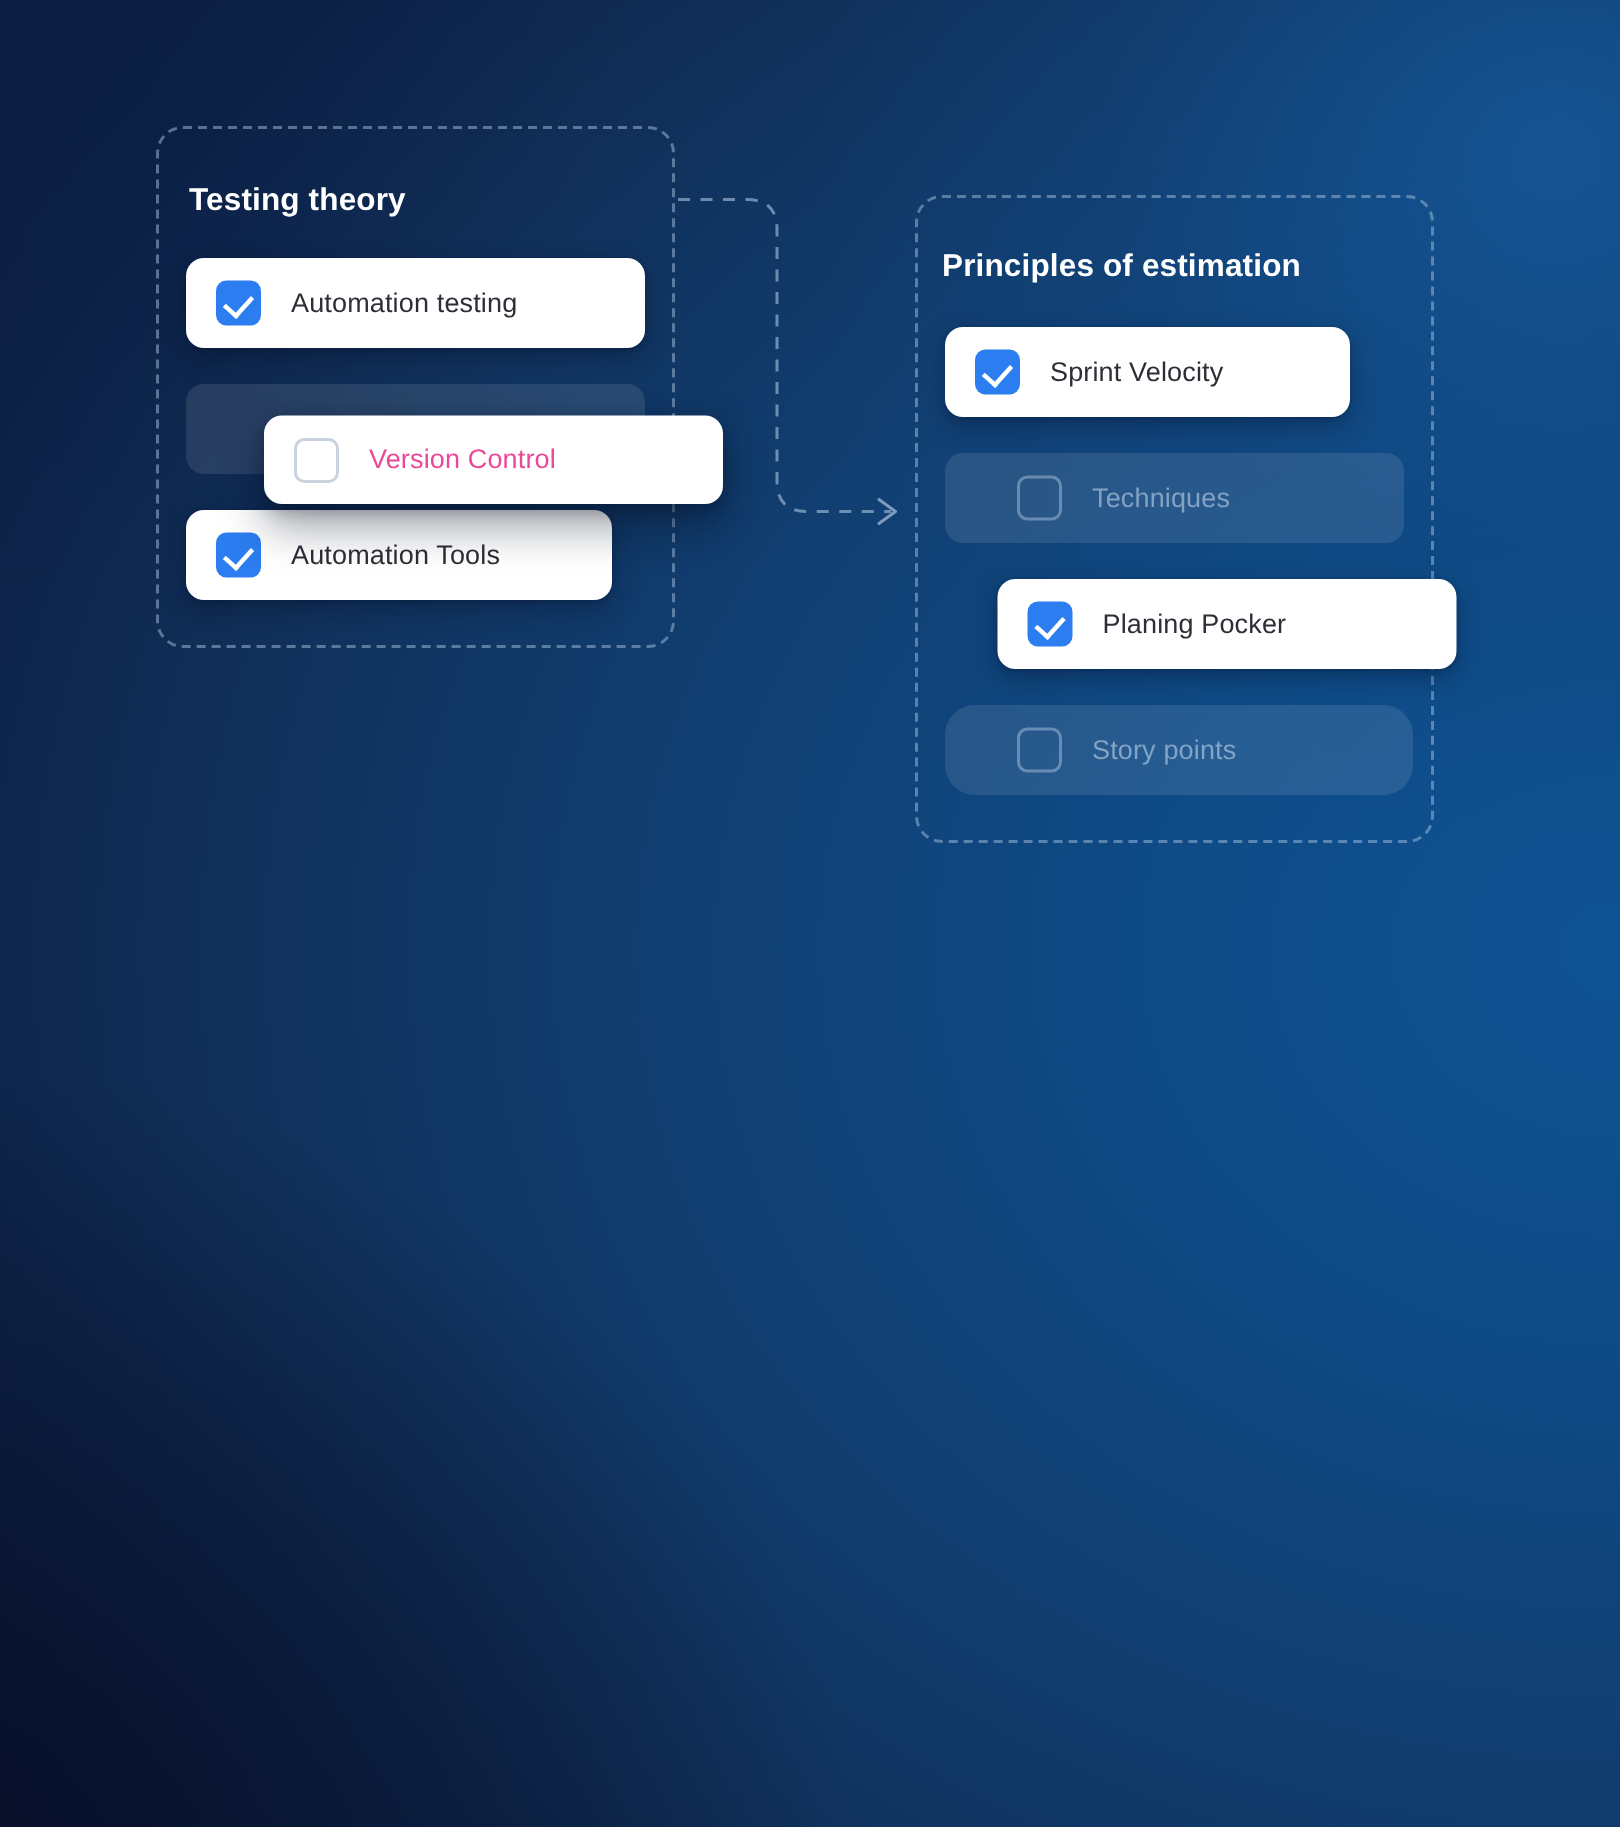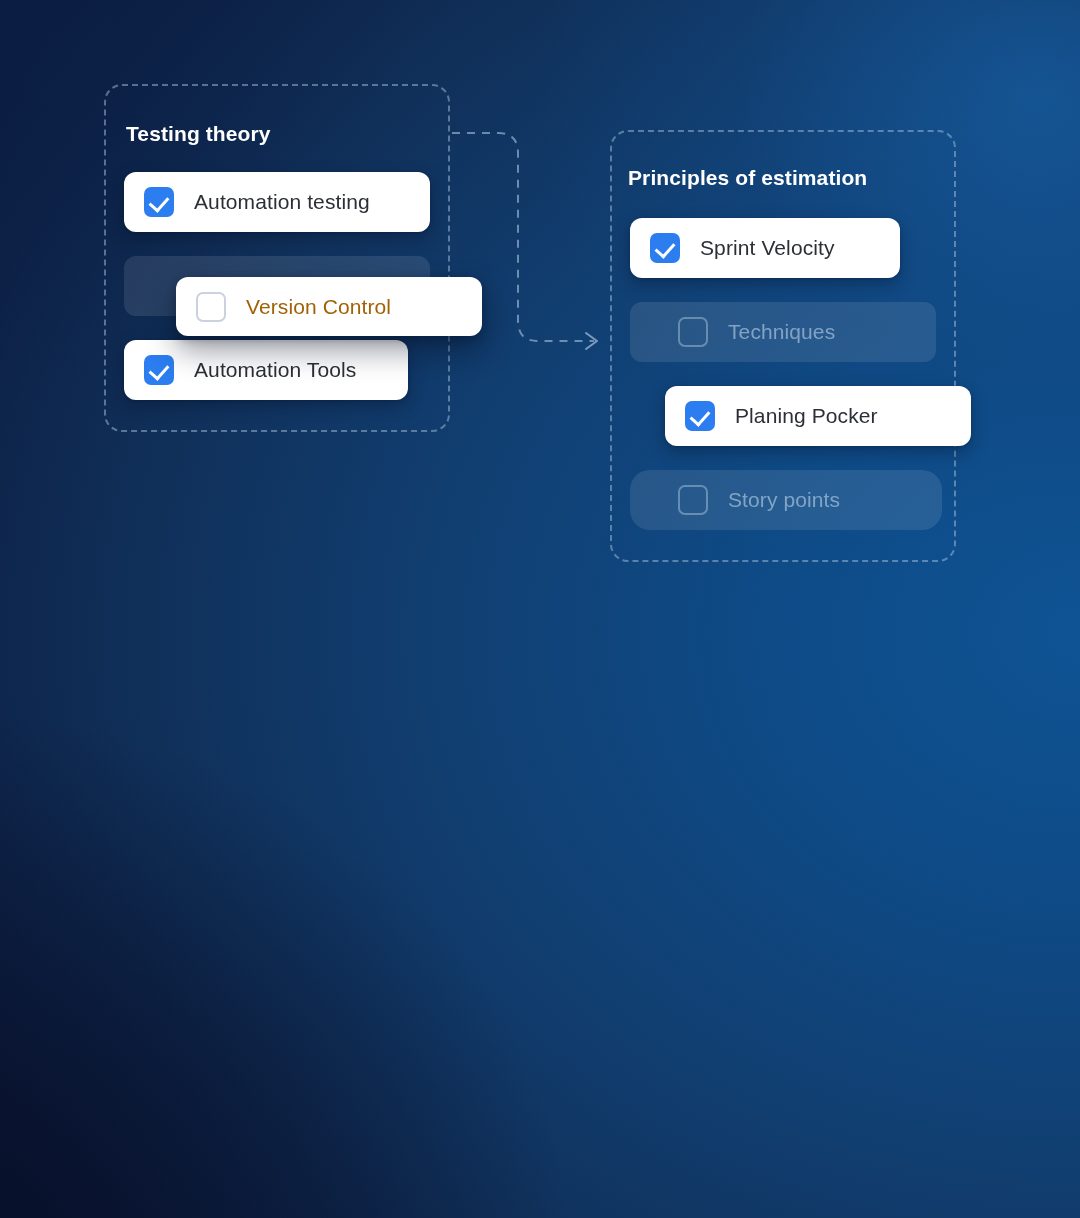--- a/index.html
+++ b/index.html
@@ -105,21 +105,21 @@
     background: #ffffff;
     border: 2px solid #c9d2de;
   }
   .checkbox.ghost {
     background: transparent;
     border: 2px solid rgba(182,206,229,0.45);
   }
 
   .row-label {
     margin-left: 20px;
-    font-size: 21px;
+    font-size: 18px;
     letter-spacing: 0.1px;
     white-space: nowrap;
   }
   .row.active .row-label   { color: #2c2f36; }
   .row.disabled .row-label { color: rgba(186,209,231,0.62); }
 
   
   #row-automation-testing { left: 124px; top: 172px; width: 306px; }
   #row-placeholder-slot   { left: 124px; top: 256px; width: 306px; }
   #row-automation-tools   { left: 124px; top: 340px; width: 284px; }
@@ -137,21 +137,21 @@
     top: 277px;
     width: 306px;
     height: 59px;
     display: flex;
     align-items: center;
     background: #ffffff;
     border-radius: 12px;
     box-shadow: 0 14px 30px rgba(4,12,30,0.42), 0 3px 10px rgba(4,12,30,0.28);
     z-index: 40;
   }
-  #dragged-card .row-label { color: #a16207; }
+  #dragged-card .row-label { color: #ec4899; }
 
   
   #connector {
     position: absolute;
     left: 0;
     top: 0;
     width: 1080px;
     height: 1218px;
     pointer-events: none;
     z-index: 5;

